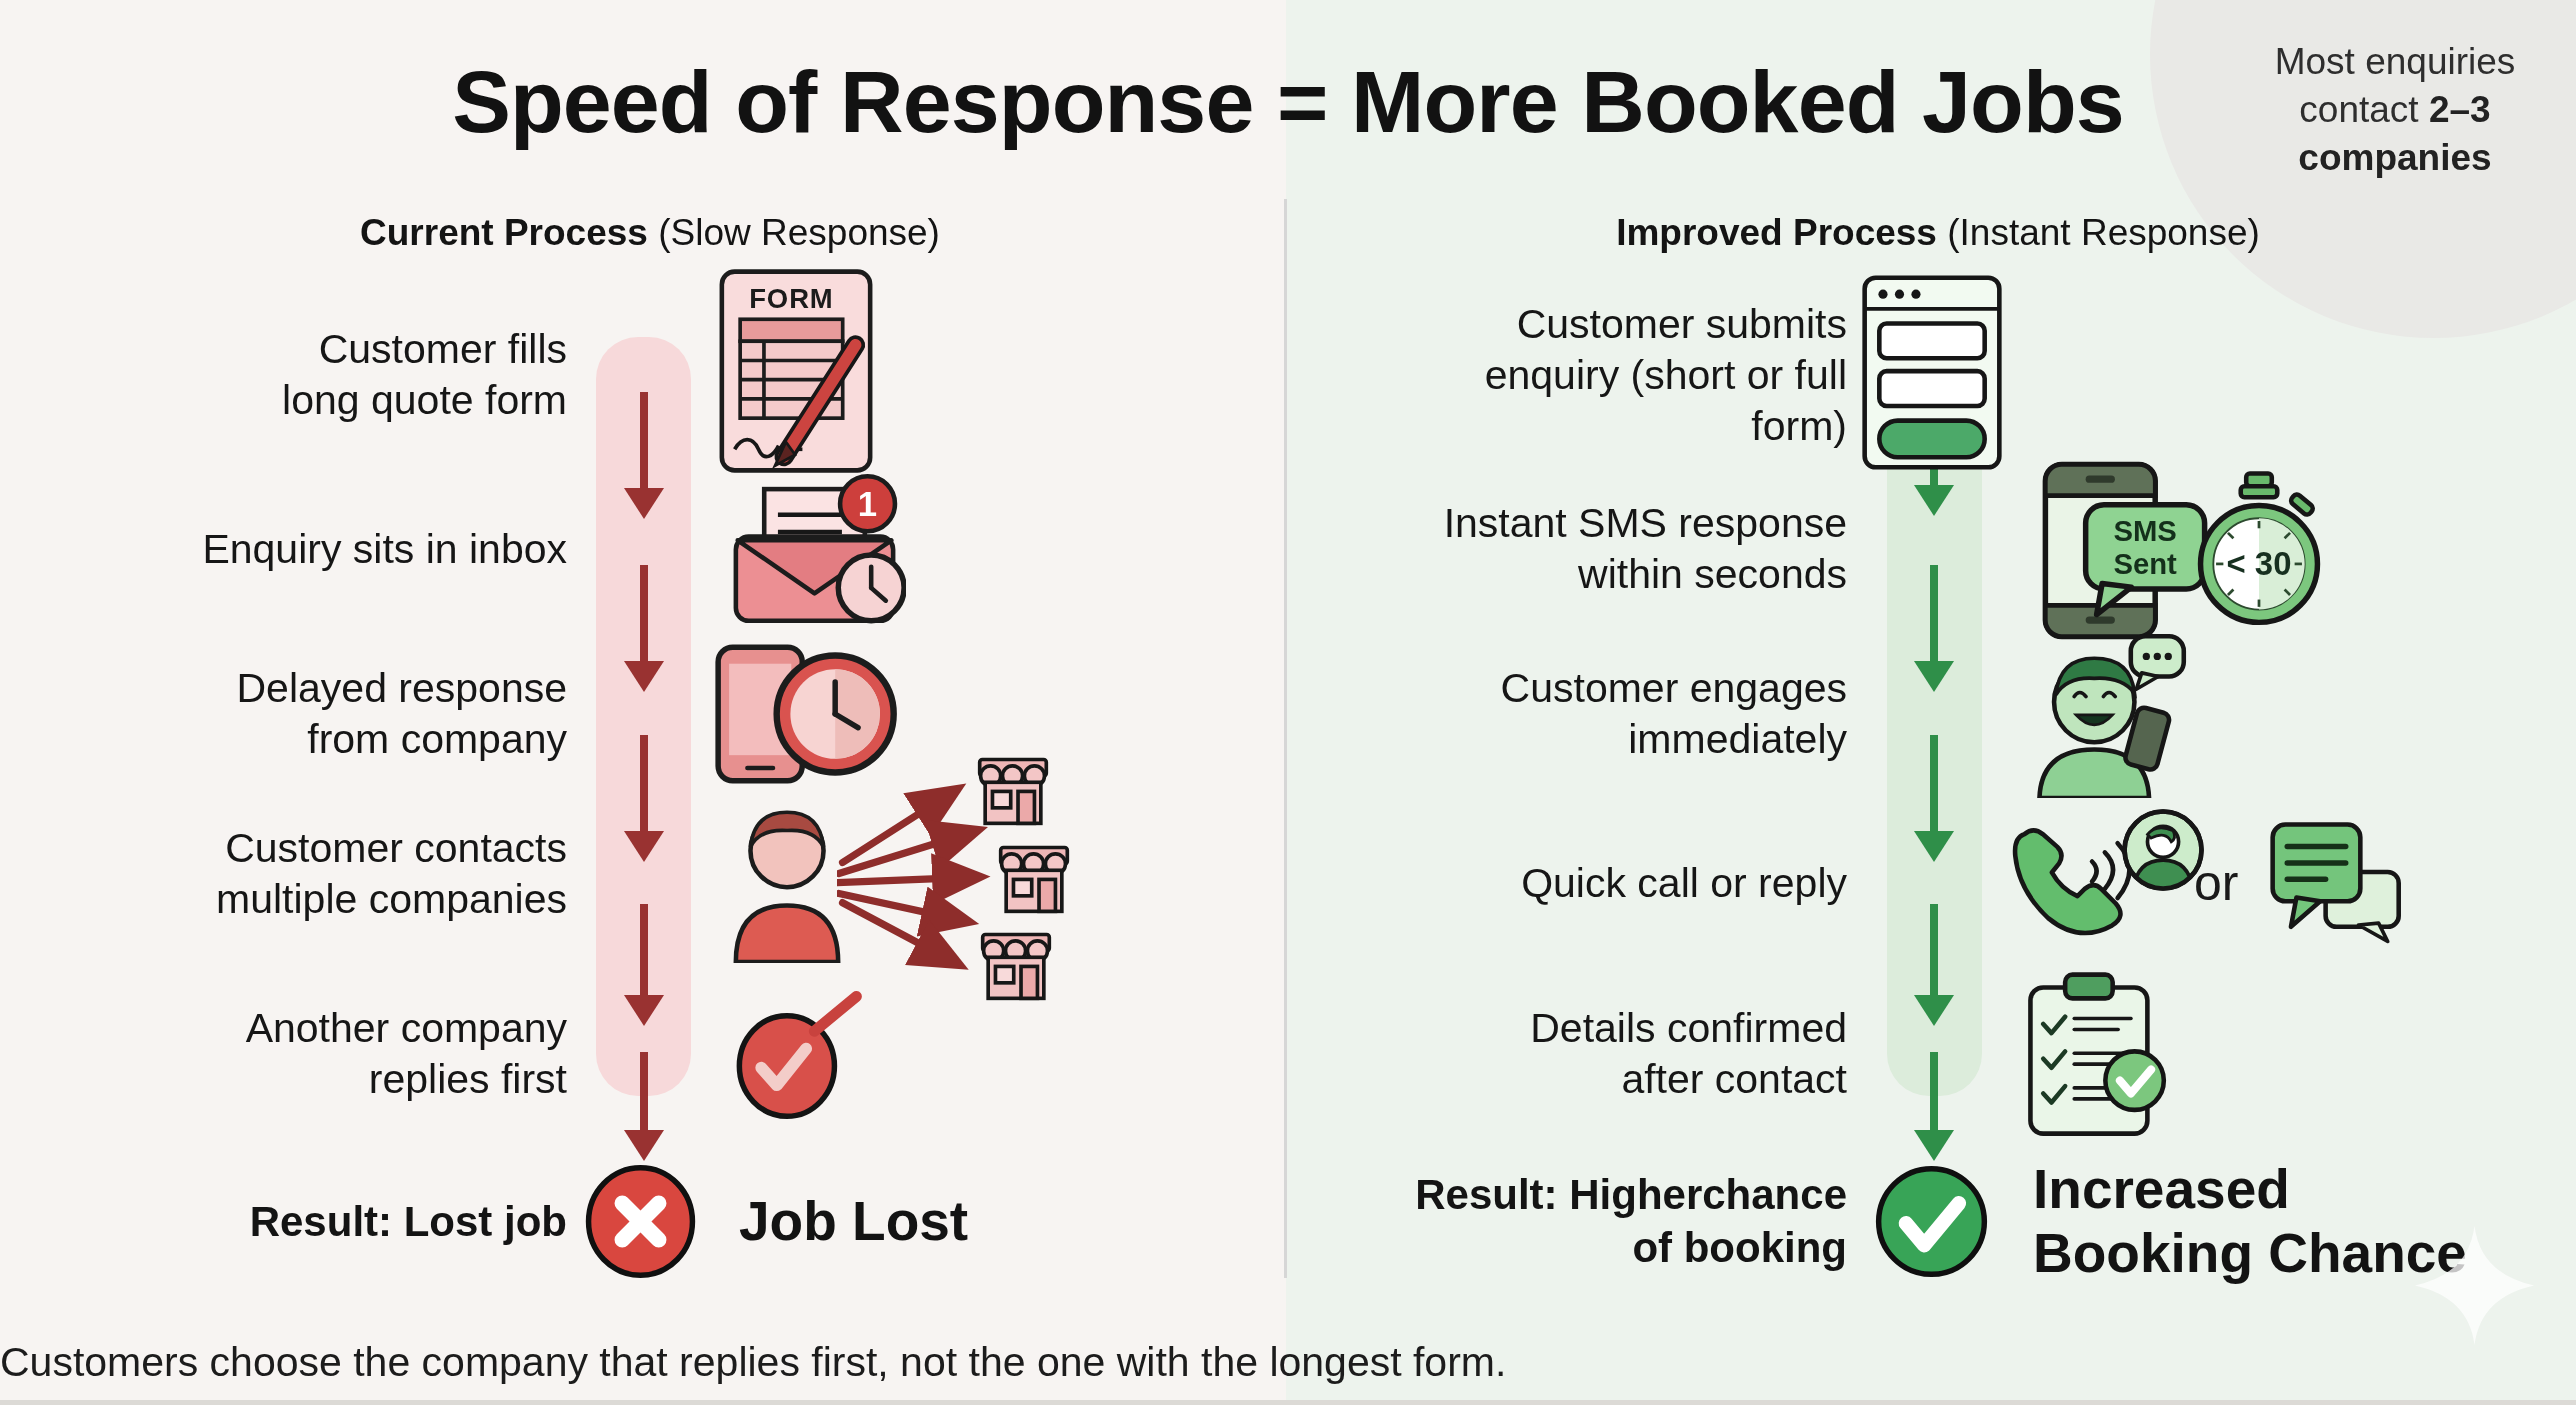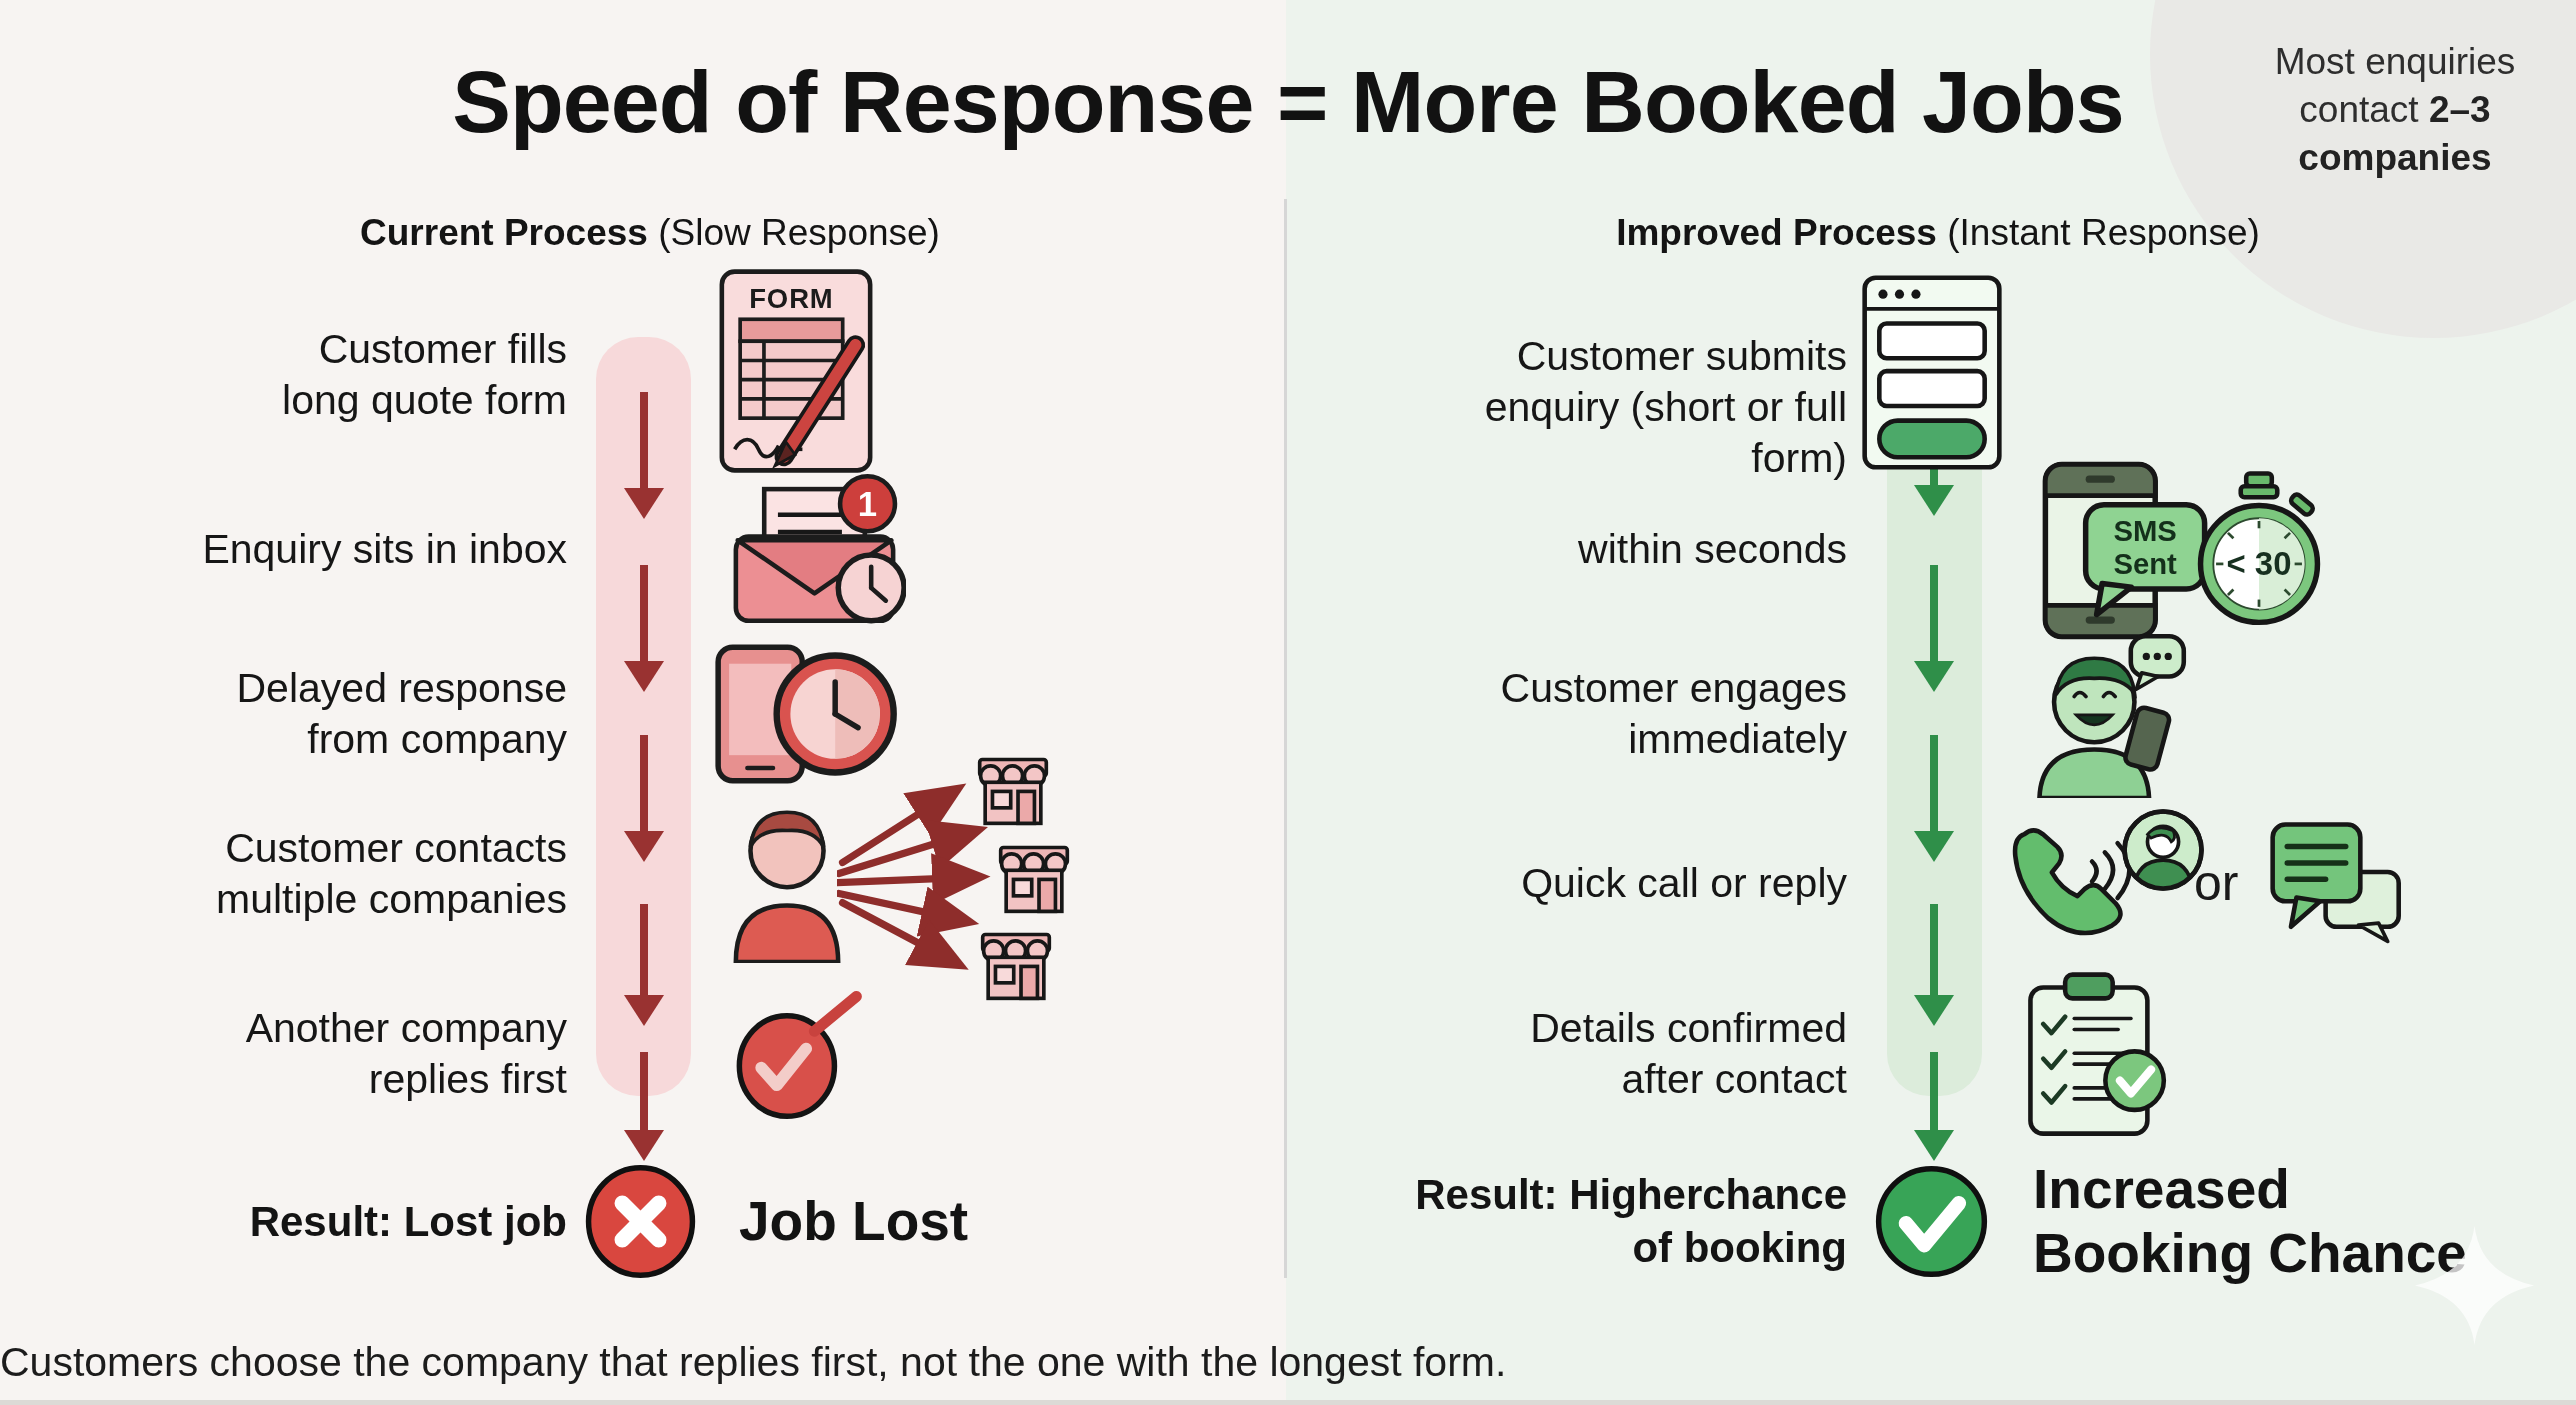--- a/index.html
+++ b/index.html
@@ -211,25 +211,26 @@
   </div>
 
   <div class="band band-right"></div>
 
   <div class="varrow" style="--c:#2f8f49;left:1930px;top:430px;height:55px;"></div>
   <div class="varrow" style="--c:#2f8f49;left:1930px;top:565px;height:96px;"></div>
   <div class="varrow" style="--c:#2f8f49;left:1930px;top:735px;height:96px;"></div>
   <div class="varrow" style="--c:#2f8f49;left:1930px;top:904px;height:91px;"></div>
   <div class="varrow" style="--c:#2f8f49;left:1930px;top:1052px;height:78px;"></div>
 
-  <div class="step step-right" style="top:375px;margin-top:32px;">
+  <div class="step step-right" style="top:375px;">
     <span>Customer submits</span>
       <span>enquiry (short or full form)</span>
   </div>
   <div class="step step-right" style="top:549px;">
+    <span>Instant SMS response</span>
       <span>within seconds</span>
   </div>
   <div class="step step-right" style="top:714px;">
     <span>Customer engages</span>
       <span>immediately</span>
   </div>
   <div class="step step-right" style="top:883px;">
     <span>Quick call or reply</span>
       <span></span>
   </div>

